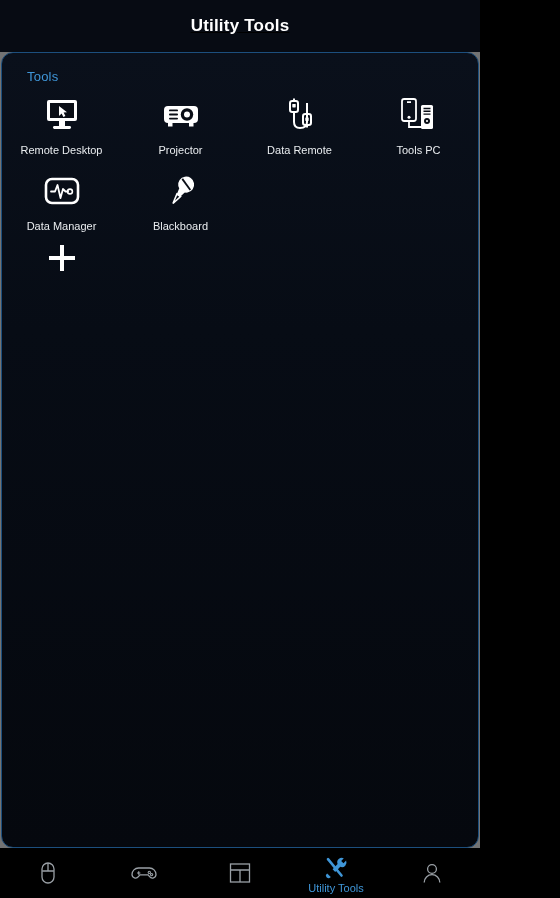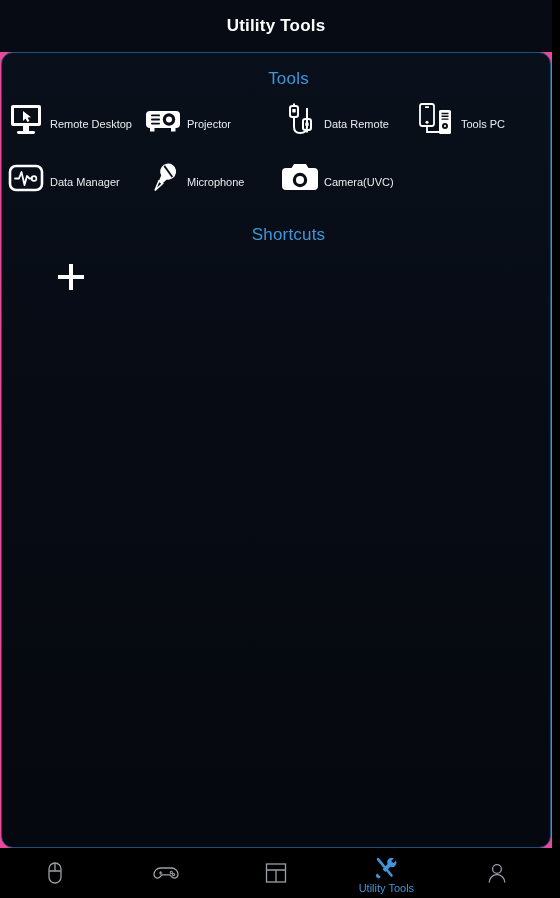--- a/index.html
+++ b/index.html
@@ -7,25 +7,26 @@
   html, body {
     width: 560px;
     height: 898px;
     background: #000000;
     font-family: "Liberation Sans", sans-serif;
     overflow: hidden;
   }
 
   #app {
     position: relative;
-    width: 552px;
+    width: 480px;
     height: 898px;
-    background: #ec4899;
+    background: #737373;
     display: flex;
     flex-direction: column;
+    text-decoration: underline;
   }
 
   
   .header {
     height: 52px;
     flex: 0 0 52px;
     background: #070b13;
     display: flex;
     align-items: center;
     justify-content: center;
@@ -45,37 +46,36 @@
     top: 52px;
     bottom: 50px;
     background: linear-gradient(180deg, #0a101b 0%, #070c15 35%, #05080e 100%);
     border: 1px solid #1c4f7e;
     border-radius: 12px;
     overflow: hidden;
   }
 
   .section-title {
     color: #3f96d8;
-    font-size: 17px;
+    font-size: 13px;
     padding: 16px 0 6px 25px;
     letter-spacing: 0.2px;
-    text-align: center;
   }
   .section-title.shortcuts { padding-top: 24px; }
 
   .grid {
     display: grid;
     grid-template-columns: repeat(4, 1fr);
     row-gap: 14px;
     padding: 4px 0 0 0;
   }
 
   .tool {
     display: flex;
-    flex-direction: row;
+    flex-direction: column;
     align-items: center;
     justify-content: flex-start;
     cursor: pointer;
     user-select: none;
   }
   .tool-icon {
     width: 48px;
     height: 44px;
     display: flex;
     align-items: center;
@@ -238,37 +238,26 @@
         <span class="tool-icon">
           <svg width="44" height="40" viewBox="0 0 44 40">
             <g transform="rotate(35 22 20)">
               <circle cx="22" cy="11" r="8" fill="#ffffff"></circle>
               <path d="M18.5 18 L25.5 18 L24.2 24 L19.8 24 Z" fill="#ffffff"></path>
               <path d="M19.8 24 L24.2 24 L22 34 Z" fill="none" stroke="#ffffff" stroke-width="1.6"></path>
               <path d="M15.5 8.5 L28.5 13" stroke="#0a0e16" stroke-width="1.8"></path>
             </g>
           </svg>
         </span>
-        <span class="tool-label">Microphone</span>
-      </div>
-
-      <div class="tool">
-        <span class="tool-icon">
-          <svg width="44" height="40" viewBox="0 0 44 40">
-            <path d="M16 6 h12 l2.4 4 H36 a4 4 0 0 1 4 4 v14 a4 4 0 0 1 -4 4 H8 a4 4 0 0 1 -4 -4 V14 a4 4 0 0 1 4 -4 h5.6 Z" fill="#ffffff" transform="translate(0,-1)"></path>
-            <circle cx="22" cy="21" r="7.2" fill="#0a0e16"></circle>
-            <circle cx="22" cy="21" r="4" fill="#ffffff"></circle>
-          </svg>
-        </span>
-        <span class="tool-label">Camera(UVC)</span>
-      </div>
-
-    </div>
-
-    <div class="section-title shortcuts">Shortcuts</div>
+        <span class="tool-label">Blackboard</span>
+      </div>
+
+
+    </div>
+
 
     <div class="shortcut-row">
       <div class="add-btn">
         <span>
           <svg width="30" height="30" viewBox="0 0 30 30">
             <rect x="13" y="2" width="4" height="26" fill="#ffffff"></rect>
             <rect x="2" y="13" width="26" height="4" fill="#ffffff"></rect>
           </svg>
         </span>
       </div>

